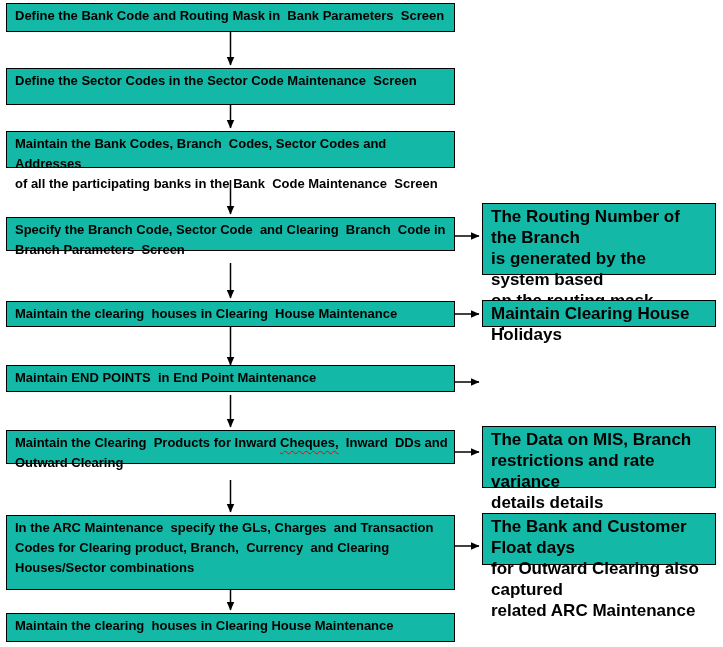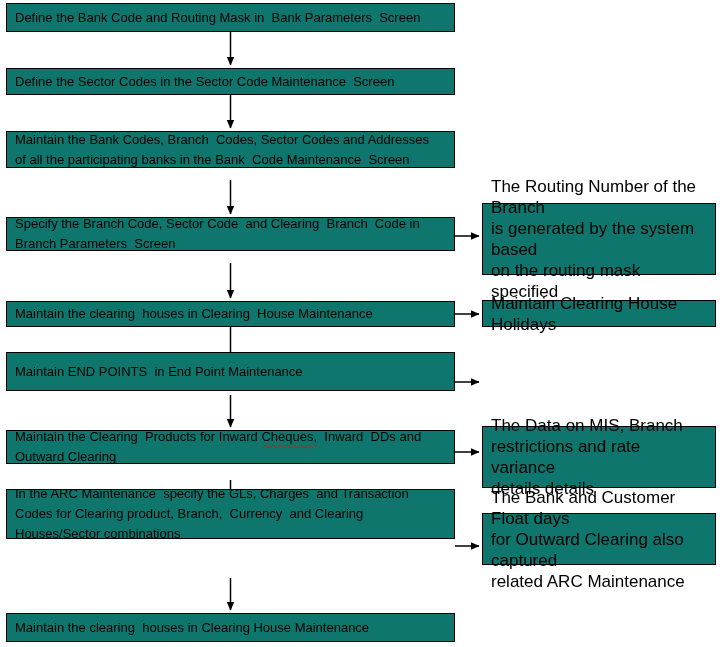--- a/index.html
+++ b/index.html
@@ -12,25 +12,25 @@
     color: #000000;
     overflow: hidden;
   }
   .arrow-layer {
     position: absolute;
     left: 0; top: 0;
     width: 723px; height: 647px;
   }
   .box {
     position: absolute;
-    background: #0f766e;
+    background: #14b8a6;
     border: 1.5px solid #000000;
     display: flex;
-    align-items: center;
     box-sizing: border-box;
+    font-weight: bold;
   }
   .box.left-col {
     left: 6px;
     width: 449px;
     font-size: 13px;
     line-height: 20px;
   }
   .box.right-col {
     left: 482px;
     width: 234px;
@@ -74,42 +74,42 @@
     <line x1="455" y1="236" x2="479" y2="236" stroke="#000" stroke-width="1.5" marker-end="url(#ah)"></line>
     <line x1="455" y1="314" x2="479" y2="314" stroke="#000" stroke-width="1.5" marker-end="url(#ah)"></line>
     <line x1="455" y1="382" x2="479" y2="382" stroke="#000" stroke-width="1.5" marker-end="url(#ah)"></line>
     <line x1="455" y1="452" x2="479" y2="452" stroke="#000" stroke-width="1.5" marker-end="url(#ah)"></line>
     <line x1="455" y1="546" x2="479" y2="546" stroke="#000" stroke-width="1.5" marker-end="url(#ah)"></line>
   </svg>
 
   <div class="box left-col" style="top:3px;height:29px">
       <span class="txt">Define the Bank Code and Routing Mask in  Bank Parameters  Screen</span>
     </div>
-  <div class="box left-col" style="top:68px;height:27px">
+  <div class="box left-col" style="top:68px;height:37px">
       <span class="txt">Define the Sector Codes in the Sector Code Maintenance  Screen</span>
     </div>
   <div class="box left-col" style="top:131px;height:37px">
       <span class="txt">Maintain the Bank Codes, Branch  Codes, Sector Codes and Addresses
 of all the participating banks in the Bank  Code Maintenance  Screen</span>
     </div>
   <div class="box left-col" style="top:217px;height:34px">
       <span class="txt">Specify the Branch Code, Sector Code  and Clearing  Branch  Code in
 Branch Parameters  Screen</span>
     </div>
   <div class="box left-col" style="top:301px;height:26px">
       <span class="txt">Maintain the clearing  houses in Clearing  House Maintenance</span>
     </div>
-  <div class="box left-col" style="top:352px;height:39px">
+  <div class="box left-col" style="top:365px;height:27px">
       <span class="txt">Maintain END POINTS  in End Point Maintenance</span>
     </div>
   <div class="box left-col" style="top:430px;height:34px">
       <span class="txt"><span>Maintain the Clearing  Products for Inward </span><span class="misspelled">Cheques,</span><span>  Inward  DDs and
 Outward Clearing</span></span>
     </div>
-  <div class="box left-col" style="top:489px;height:50px">
+  <div class="box left-col" style="top:515px;height:75px">
       <span class="txt">In the ARC Maintenance  specify the GLs, Charges  and Transaction
 Codes for Clearing product, Branch,  Currency  and Clearing
 Houses/Sector combinations</span>
     </div>
   <div class="box left-col" style="top:613px;height:29px">
       <span class="txt">Maintain the clearing  houses in Clearing House Maintenance</span>
     </div>
 
   <div class="box right-col" style="top:203px;height:72px">
       <span class="txt">The Routing Number of the Branch

